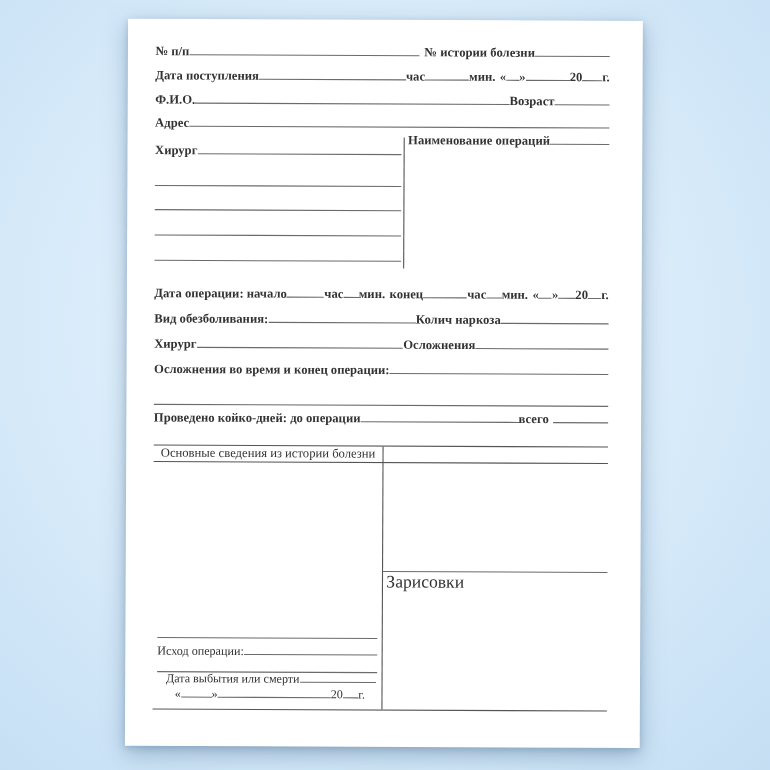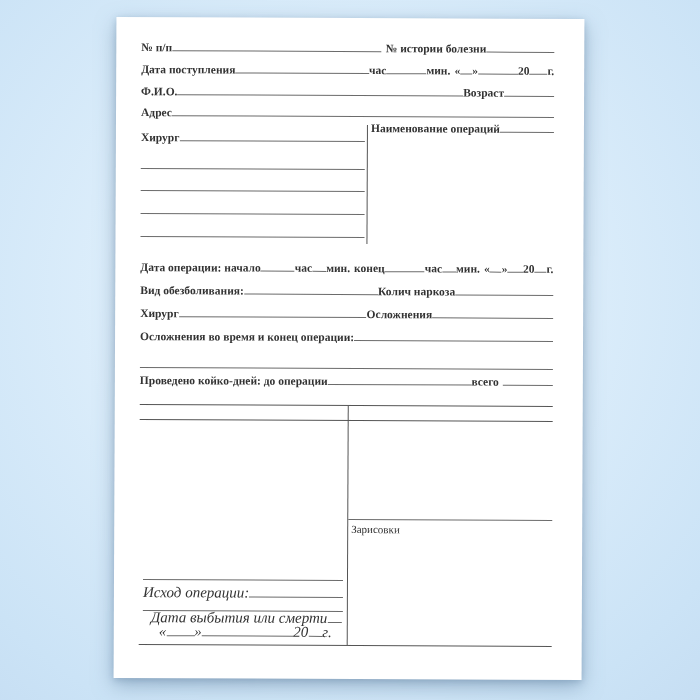--- a/index.html
+++ b/index.html
@@ -40,24 +40,24 @@
     border-top:1px solid #555;border-bottom:1px solid #555;
   }
   .op-table .thead{
     display:flex;height:14px;border-bottom:1px solid #555;
     font-size:11.5px;line-height:14px;text-align:center;color:#333;
   }
   .op-table .thead .c1{flex:0 0 208px;}
   .op-table .thead .c2{flex:1 1 auto;}
   .tdivider{left:208px;top:0;height:239px;}
   .sketch-sep{left:209px;right:0;top:113px;}
-  .sketch-label{position:absolute;left:212px;top:117px;font-size:11px;line-height:13px;color:#333;}
+  .sketch-label{position:absolute;left:212px;top:117px;font-size:16px;line-height:13px;color:#333;}
   .brow{
     position:absolute;display:flex;align-items:baseline;
-    font-size:15px;line-height:13px;color:#333;white-space:nowrap;font-style:italic;
+    font-size:11px;line-height:13px;color:#333;white-space:nowrap;
   }
 </style>
 </head>
 <body>
 
 <div class="paper">
 
   <div class="row" style="top:23px">
     <span class="lbl">№ п/п</span>
     <span class="fill grow"></span>
@@ -149,20 +149,21 @@
 
   <div class="row" style="top:356px">
     <span class="lbl">Проведено койко-дней: до операции</span>
     <span class="fill grow"></span>
     <span class="lbl">всего</span>
     <span class="fill ml4" style="width:50px"></span>
   </div>
 
   <div class="op-table">
     <div class="thead">
+      <div class="c1">Основные сведения из истории болезни</div>
     </div>
     <div class="vline tdivider"></div>
 
     <div class="hline sketch-sep"></div>
     <div class="sketch-label">Зарисовки</div>
 
     <div class="hline" style="left:4px;top:174px;width:200px"></div>
     <div class="brow" style="left:4px;top:181px;width:200px">
       <span class="lbl">Исход операции:</span>
       <span class="fill grow"></span>

